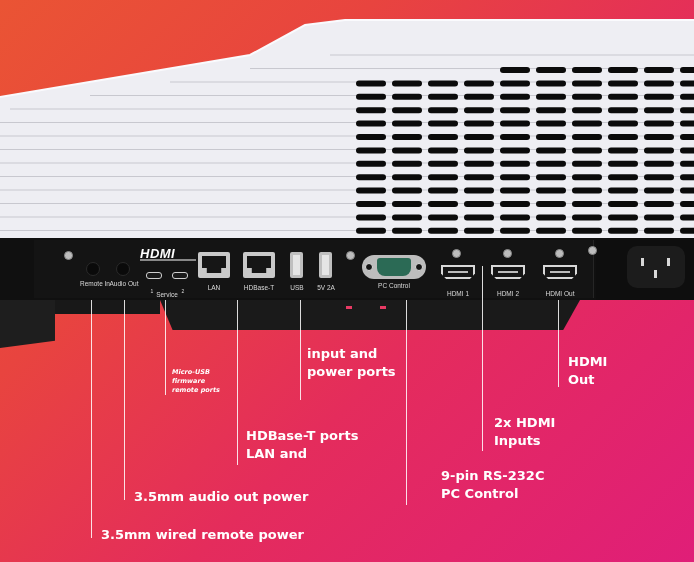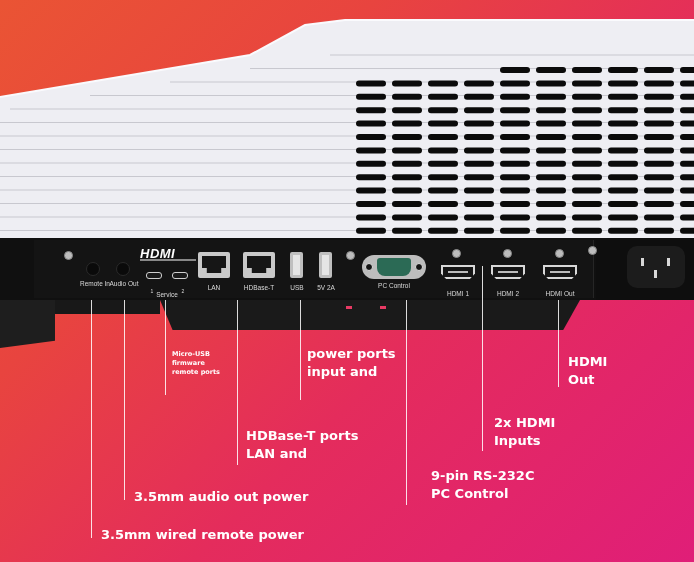--- a/index.html
+++ b/index.html
@@ -387,42 +387,42 @@
 
 <span class="leader" style="left:91px;top:300px;height:238px;"></span>
 <span class="leader" style="left:124px;top:300px;height:200px;"></span>
 <span class="leader" style="left:165px;top:300px;height:95px;"></span>
 <span class="leader" style="left:237px;top:300px;height:165px;"></span>
 <span class="leader" style="left:300px;top:300px;height:100px;"></span>
 <span class="leader" style="left:406px;top:300px;height:205px;"></span>
 <span class="leader" style="left:482px;top:266px;height:185px;"></span>
 <span class="leader" style="left:558px;top:300px;height:87px;"></span>
 
-<div class="callout small" style="left:172px;top:350px;">
+<div class="callout small" style="left:172px;top:368px;font-style:italic;">
   <span class="line">Micro-USB</span>
   <span class="line">firmware</span>
   <span class="line">remote ports</span>
 </div>
 <div class="callout" style="left:307px;top:345px;">
+  <span class="line">input and</span>
   <span class="line">power ports</span>
-  <span class="line">input and</span>
 </div>
 <div class="callout" style="left:246px;top:427px;">
   <span class="line">HDBase-T ports</span>
   <span class="line">LAN and</span>
 </div>
 <div class="callout" style="left:568px;top:353px;">
   <span class="line">HDMI</span>
   <span class="line">Out</span>
 </div>
 <div class="callout" style="left:494px;top:414px;">
   <span class="line">2x HDMI</span>
   <span class="line">Inputs</span>
 </div>
-<div class="callout" style="left:431px;top:467px;">
+<div class="callout" style="left:441px;top:467px;">
   <span class="line">9-pin RS-232C</span>
   <span class="line">PC Control</span>
 </div>
 <div class="callout" style="left:134px;top:488px;">
   <span class="line">3.5mm audio out power</span>
 </div>
 <div class="callout" style="left:101px;top:526px;">
   <span class="line">3.5mm wired remote power</span>
 </div>
 

